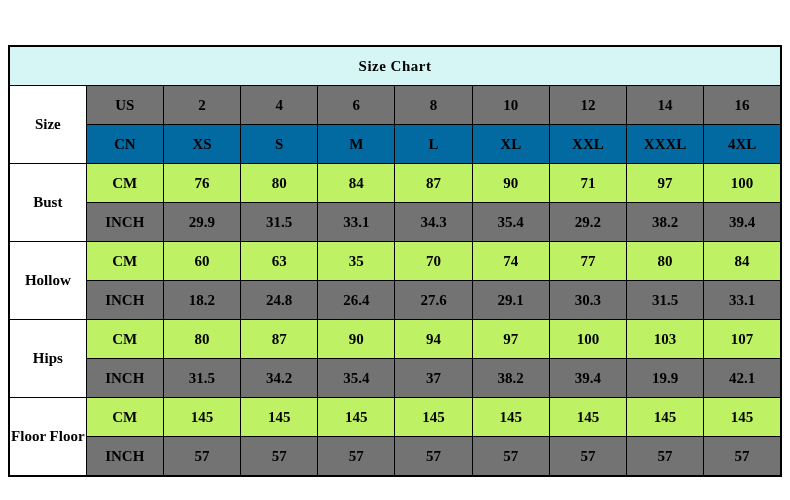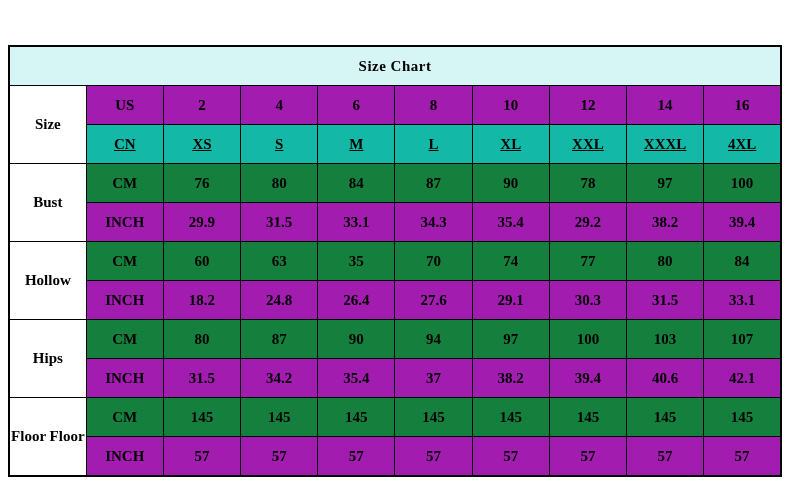--- a/index.html
+++ b/index.html
@@ -56,23 +56,23 @@
     margin-top: 20px;
   }
   .row-label .label-inner {
     line-height: 1.15;
   }
   .unit-cell {
     background-color: inherit;
     width: 72px;
     font-size: 15px;
   }
-  .yellow { background: #a21caf; }
-  .cyan   { background: #15803d; }
-  .white  { background: #14b8a6; text-decoration: underline; }
+  .yellow { background: #737373; }
+  .cyan   { background: #bef264; }
+  .white  { background: #0369a1; }
   .data-cell { font-size: 15px; }
 </style>
 </head>
 <body>
 
 <div class="page">
   <div class="chart-wrap">
     <table class="size-chart">
       <tbody>
         <tr>
@@ -108,21 +108,21 @@
           <tr>
             <td class="row-label" rowspan="2">
               <div class="label-inner">Bust</div>
             </td>
             <td class="unit-cell cyan">CM</td>
             <td class="data-cell cyan">76</td>
             <td class="data-cell cyan">80</td>
             <td class="data-cell cyan">84</td>
             <td class="data-cell cyan">87</td>
             <td class="data-cell cyan">90</td>
-            <td class="data-cell cyan">78</td>
+            <td class="data-cell cyan">71</td>
             <td class="data-cell cyan">97</td>
             <td class="data-cell cyan">100</td>
           </tr>
           <tr>
             <td class="unit-cell yellow">INCH</td>
             <td class="data-cell yellow">29.9</td>
             <td class="data-cell yellow">31.5</td>
             <td class="data-cell yellow">33.1</td>
             <td class="data-cell yellow">34.3</td>
             <td class="data-cell yellow">35.4</td>
@@ -170,21 +170,21 @@
             <td class="data-cell cyan">107</td>
           </tr>
           <tr>
             <td class="unit-cell yellow">INCH</td>
             <td class="data-cell yellow">31.5</td>
             <td class="data-cell yellow">34.2</td>
             <td class="data-cell yellow">35.4</td>
             <td class="data-cell yellow">37</td>
             <td class="data-cell yellow">38.2</td>
             <td class="data-cell yellow">39.4</td>
-            <td class="data-cell yellow">40.6</td>
+            <td class="data-cell yellow">19.9</td>
             <td class="data-cell yellow">42.1</td>
           </tr>
           <tr>
             <td class="row-label" rowspan="2">
               <div class="label-inner">Floor Floor</div>
             </td>
             <td class="unit-cell cyan">CM</td>
             <td class="data-cell cyan">145</td>
             <td class="data-cell cyan">145</td>
             <td class="data-cell cyan">145</td>

